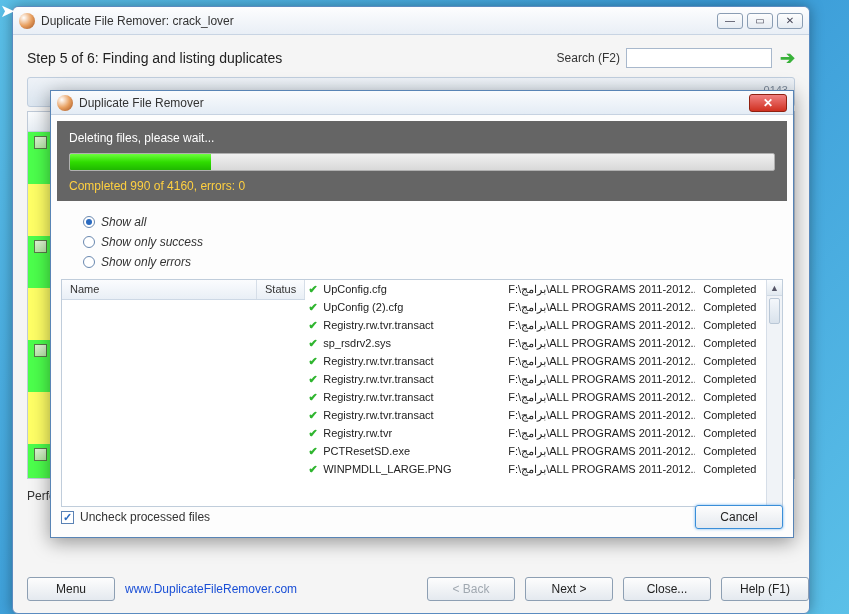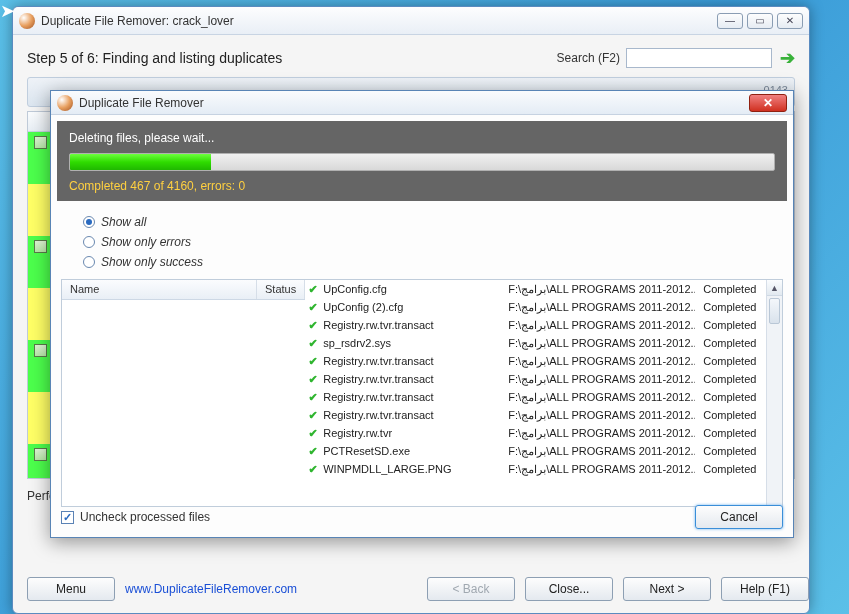--- a/index.html
+++ b/index.html
@@ -291,53 +291,53 @@
     </div>
 
     <div class="hint">Perform the required action, then Click Next...</div>
   </div>
 
   <div class="bottom-bar">
     <div class="btn">Menu</div>
     <span class="link">www.DuplicateFileRemover.com</span>
     <div class="spacer"></div>
     <div class="btn disabled">&lt; Back</div>
+    <div class="btn">Next &gt;</div>
     <div class="btn">Close...</div>
-    <div class="btn">Next &gt;</div>
     <div class="btn">Help (F1)</div>
   </div>
 </div>
 
 <div class="modal">
   <div class="modal-titlebar">
     <div class="app-icon"></div>
     <div class="modal-title">Duplicate File Remover</div>
     <div class="close-btn">✕</div>
   </div>
 
   <div class="progress-panel">
     <div>Deleting files, please wait...</div>
     <div class="pbar">
       <div class="pbar-fill" style="width: 20%;"></div>
     </div>
-    <div class="pcompleted">Completed 467 of 4160, errors: 0</div>
+    <div class="pcompleted">Completed 990 of 4160, errors: 0</div>
   </div>
 
   <div class="radio-group">
     <div class="radio-row">
         <span class="radio sel"></span>
         <span>Show all</span>
       </div>
     <div class="radio-row">
         <span class="radio"></span>
-        <span>Show only errors</span>
+        <span>Show only success</span>
       </div>
     <div class="radio-row">
         <span class="radio"></span>
-        <span>Show only success</span>
+        <span>Show only errors</span>
       </div>
   </div>
 
   <div class="file-table-wrap">
     <div class="tbl-headers">
       <div class="col-name">Name</div>
       <div class="col-status">Status</div>
     </div>
     <div class="tbl-body" id="tbl-body">
         <div class="trow">

